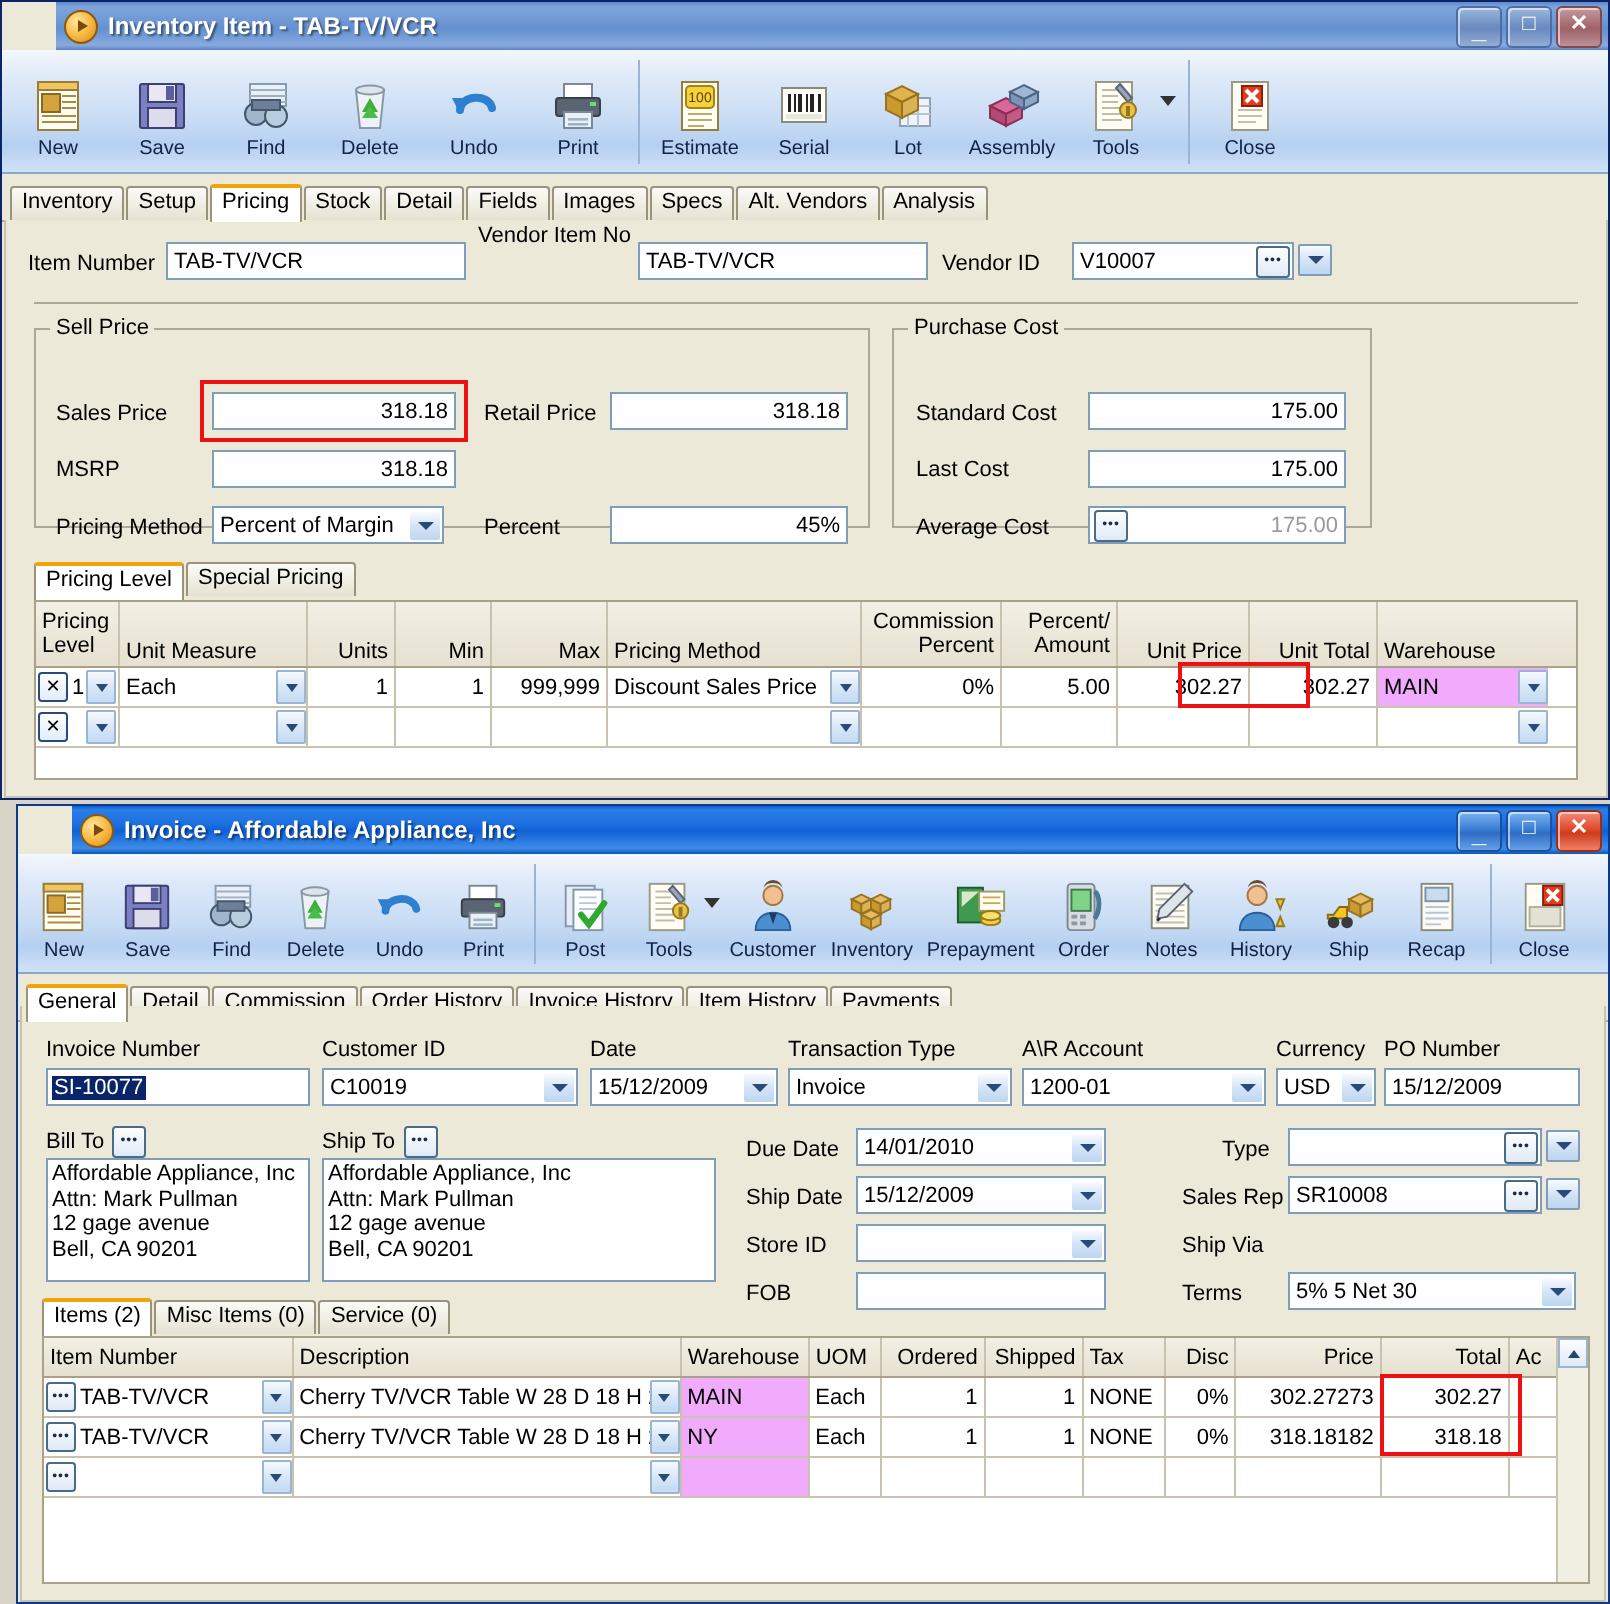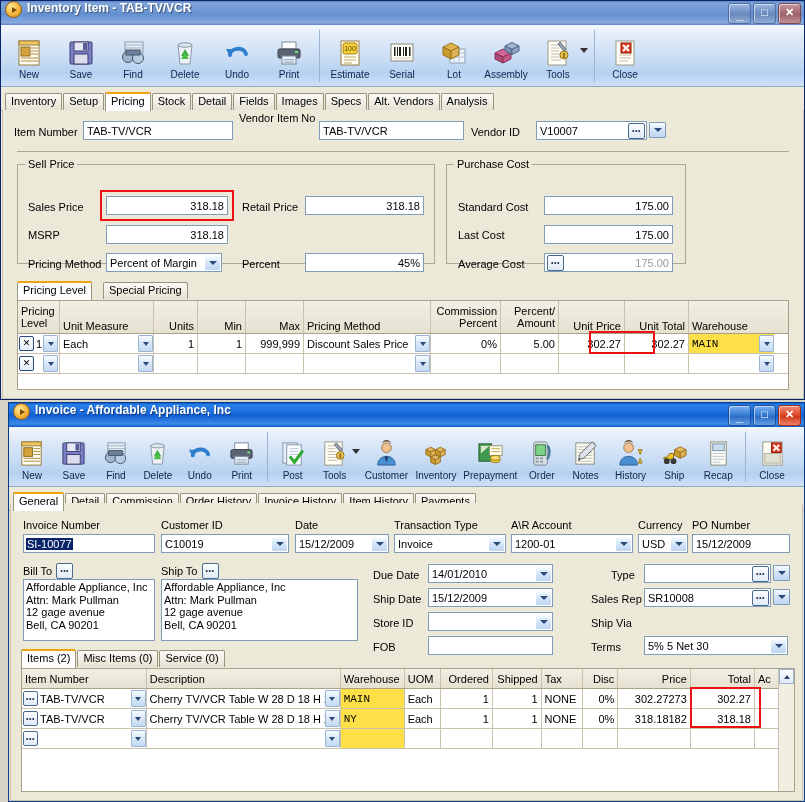--- a/index.html
+++ b/index.html
@@ -7,23 +7,23 @@
     width:805px;height:802px;overflow:hidden;
     background:#d9d4c8;
     font-family:"Liberation Sans", sans-serif;
     font-size:11px;color:#000;
     -webkit-font-smoothing:none;
   }
   .win{position:absolute;border:1px solid #0a246a;box-sizing:border-box;}
 
   
   .titlebar{
-    height:24px;display:flex;align-items:flex-start;
+    height:24px;display:flex;align-items:center;
     background:linear-gradient(to bottom,#0a5fd0 0%,#2b7fe8 8%,#1a6ddd 40%,#1160d6 52%,#3d8ce8 88%,#0b57bf 100%);
-    padding:0 2px 0 4px;position:relative;
+    padding:0 2px 0 4px;position:relative;margin-left:27px;
   }
   .titlebar.inactive{
     background:linear-gradient(to bottom,#5f86c9 0%,#7ea5db 10%,#6d95d3 45%,#6290d0 55%,#88aade 90%,#5d81c4 100%);
   }
   .tb-icon{width:15px;height:15px;border-radius:50%;
     background:radial-gradient(circle at 35% 32%,#ffe79a 0%,#f6b53c 55%,#d6861c 100%);
     border:1px solid #8a5a10;margin-right:5px;flex:0 0 auto;
     display:flex;align-items:center;justify-content:center;}
   .tb-icon::after{content:"";border-left:5px solid #7a4a08;border-top:3.5px solid transparent;border-bottom:3.5px solid transparent;margin-left:2px;}
   .tb-title{color:#fff;font-size:12px;font-weight:bold;text-shadow:1px 1px 1px rgba(0,0,0,.45);white-space:nowrap;}
@@ -79,21 +79,21 @@
 
   
   .grid{position:absolute;background:#fff;border:1px solid #a9a18a;box-sizing:border-box;overflow:hidden;}
   .ghead{display:flex;background:linear-gradient(to bottom,#f2efe4,#e6e1d0);border-bottom:1px solid #a9a18a;}
   .gh{border-right:1px solid #c8c2ae;font-size:11px;padding:1px 3px;box-sizing:border-box;display:flex;align-items:flex-end;}
   .gh.r{justify-content:flex-end;}
   .grow{display:flex;border-bottom:1px solid #c8c2ae;}
   .gc{border-right:1px solid #c8c2ae;font-size:11px;padding:0 3px;box-sizing:border-box;
       display:flex;align-items:center;height:19px;background:#fff;}
   .gc.r{justify-content:flex-end;}
-  .gc.yellow{background:#fde047;font-family:Liberation Mono, monospace;}
+  .gc.yellow{background:#f0abfc;}
   .sbtn{width:13px;height:13px;border:1px solid #2a4a7a;border-radius:2px;
     background:linear-gradient(to bottom,#fdfefe,#e2edf9);display:flex;align-items:center;justify-content:center;
     font-size:9px;line-height:9px;flex:0 0 auto;}
   .mini-arrow{width:13px;height:15px;margin-left:auto;flex:0 0 auto;
     background:linear-gradient(to bottom,#f7fbff,#d8e7f8 50%,#c3daf2);border:1px solid #9ab4d2;border-radius:1px;
     display:flex;align-items:center;justify-content:center;}
   .mini-arrow::after{content:"";border-left:3.5px solid transparent;border-right:3.5px solid transparent;border-top:4px solid #2a4a7a;}
 
   .vscroll{width:15px;background:#f1efe2;border-left:1px solid #c8c2ae;display:flex;flex-direction:column;align-items:center;}
   .vs-btn{width:15px;height:15px;background:linear-gradient(to bottom,#fcfdff,#dfeaf7);border:1px solid #9ab4d2;
@@ -361,21 +361,21 @@
     <div class="lbl" style="position:absolute;left:455px;top:119px;">Last Cost</div>
     <div class="inp r" style="position:absolute;left:541px;top:115px;width:129px;height:19px;">
         <span>175.00</span>
       </div>
     <div class="lbl" style="position:absolute;left:455px;top:148px;">Average Cost</div>
     <div class="inp r gray" style="position:absolute;left:541px;top:143px;width:129px;height:19px;">
         <span>175.00</span>
       </div>
     <div class="ell" style="position:absolute;left:544px;top:145px;"></div>
 
-    <div style="position:absolute;left:14px;top:171px;display:flex;align-items:center;gap:10px;">
+    <div style="position:absolute;left:14px;top:171px;display:flex;align-items:flex-start;">
       <div class="tab sel" style="border-top:2px solid #f0a30a;"><span>Pricing Level</span></div>
       <div class="tab"><span>Special Pricing</span></div>
     </div>
 
     <div class="grid" style="left:14px;top:190px;width:772px;height:90px;">
       <div class="ghead" style="height:32px;">
         <div class="gh" style="width:42px;flex-direction:column;align-items:flex-start;justify-content:center;">
           <span>Pricing</span>
           <span>Level</span>
         </div>

